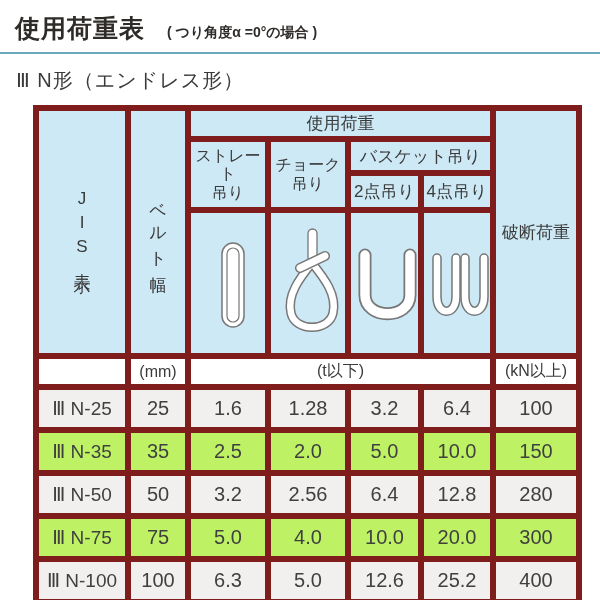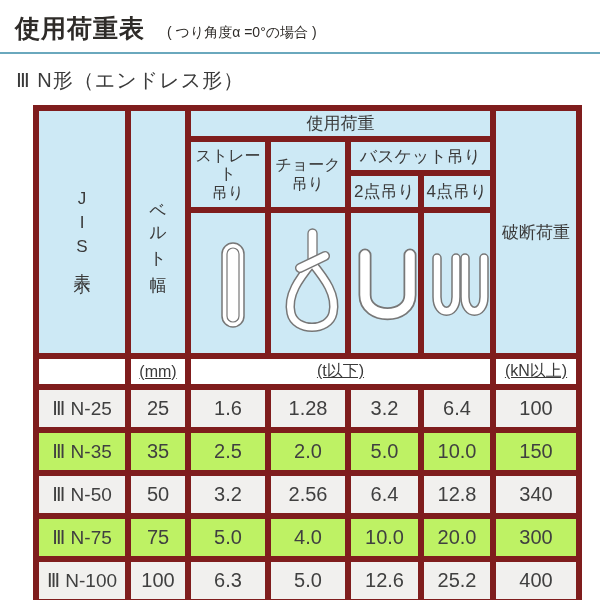--- a/index.html
+++ b/index.html
@@ -6,21 +6,21 @@
   body {
     font-family: "Liberation Sans", "DejaVu Sans", sans-serif;
     background:#ffffff;
     color:#3a3a3a;
   }
   .page { width:600px; height:600px; background:#fff; position:relative; overflow:hidden; }
 
   .title-block { padding:12px 0 0 15px; }
   .title-line { display:flex; align-items:baseline; gap:22px; }
   .main-title { font-size:25px; font-weight:bold; color:#2e2b28; letter-spacing:1px; }
-  .title-note { font-size:14px; font-weight:normal; color:#2e2b28; }
+  .title-note { font-size:14px; font-weight:bold; color:#2e2b28; }
   .blue-rule { width:600px; height:2px; background:#6aa8bd; margin-top:7px; }
   .subtitle { font-size:20px; color:#3a3a3a; margin:13px 15px 0 16px; letter-spacing:1px; }
 
   table.load-table {
     border-collapse:collapse;
     table-layout:fixed;
     margin:11px 0 0 33px;
     width:543px;
   }
   .load-table td {
@@ -30,21 +30,21 @@
     overflow:hidden;
   }
   .load-table { border:1px solid #6e6e6e; }
 
   .hdr { background:#cde9f5; font-size:17px; color:#3a3a3a; }
   .hdr-small { font-size:16px; line-height:1.15; white-space:pre-line; }
   .r1 { height:31px; }
   .r2 { height:34px; }
   .r3 { height:37px; }
   .r4 { height:140px; }
-  .runits { height:31px;text-decoration:underline; }
+  .runits { height:31px; }
   .rdata { height:43px; }
 
   .vtext {
     writing-mode:vertical-rl;
     text-orientation:upright;
     letter-spacing:0.28em;
     font-size:17px;
     display:inline-block;
   }
   .units-cell { font-size:16px; background:#ffffff; }
@@ -161,21 +161,21 @@
         <td class="data-cell">10.0</td>
         <td class="data-cell">150</td>
       </tr>
       <tr class="rdata alt">
         <td class="data-cell jis-cell">Ⅲ N-50</td>
         <td class="data-cell">50</td>
         <td class="data-cell">3.2</td>
         <td class="data-cell">2.56</td>
         <td class="data-cell">6.4</td>
         <td class="data-cell">12.8</td>
-        <td class="data-cell">340</td>
+        <td class="data-cell">280</td>
       </tr>
       <tr class="rdata">
         <td class="data-cell jis-cell">Ⅲ N-75</td>
         <td class="data-cell">75</td>
         <td class="data-cell">5.0</td>
         <td class="data-cell">4.0</td>
         <td class="data-cell">10.0</td>
         <td class="data-cell">20.0</td>
         <td class="data-cell">300</td>
       </tr>

